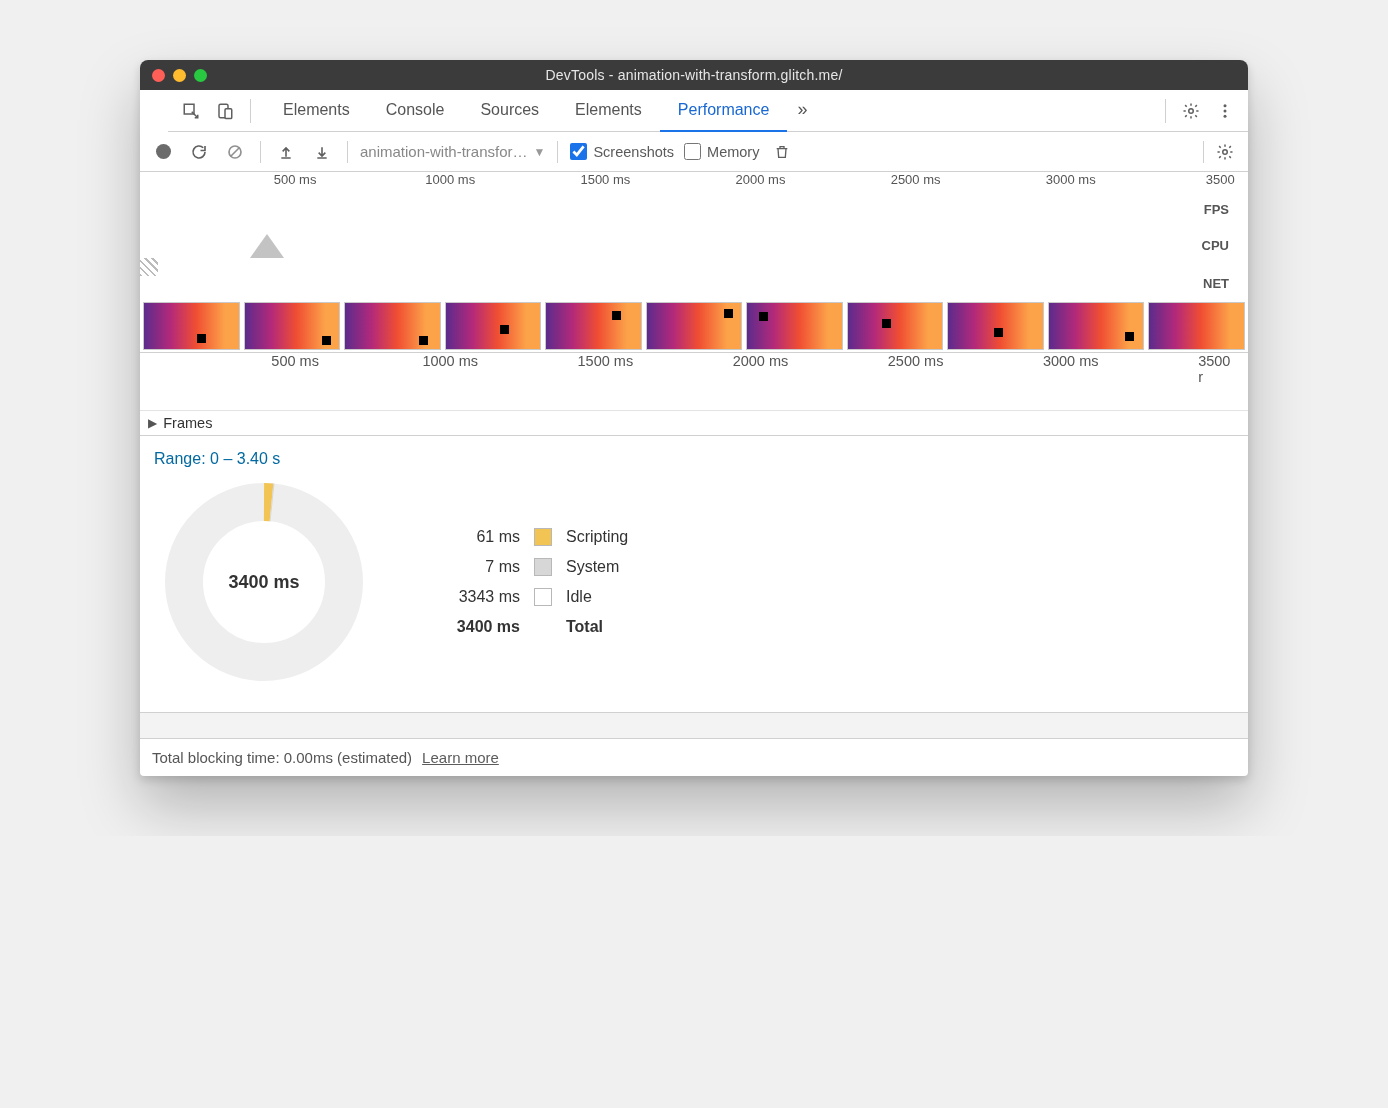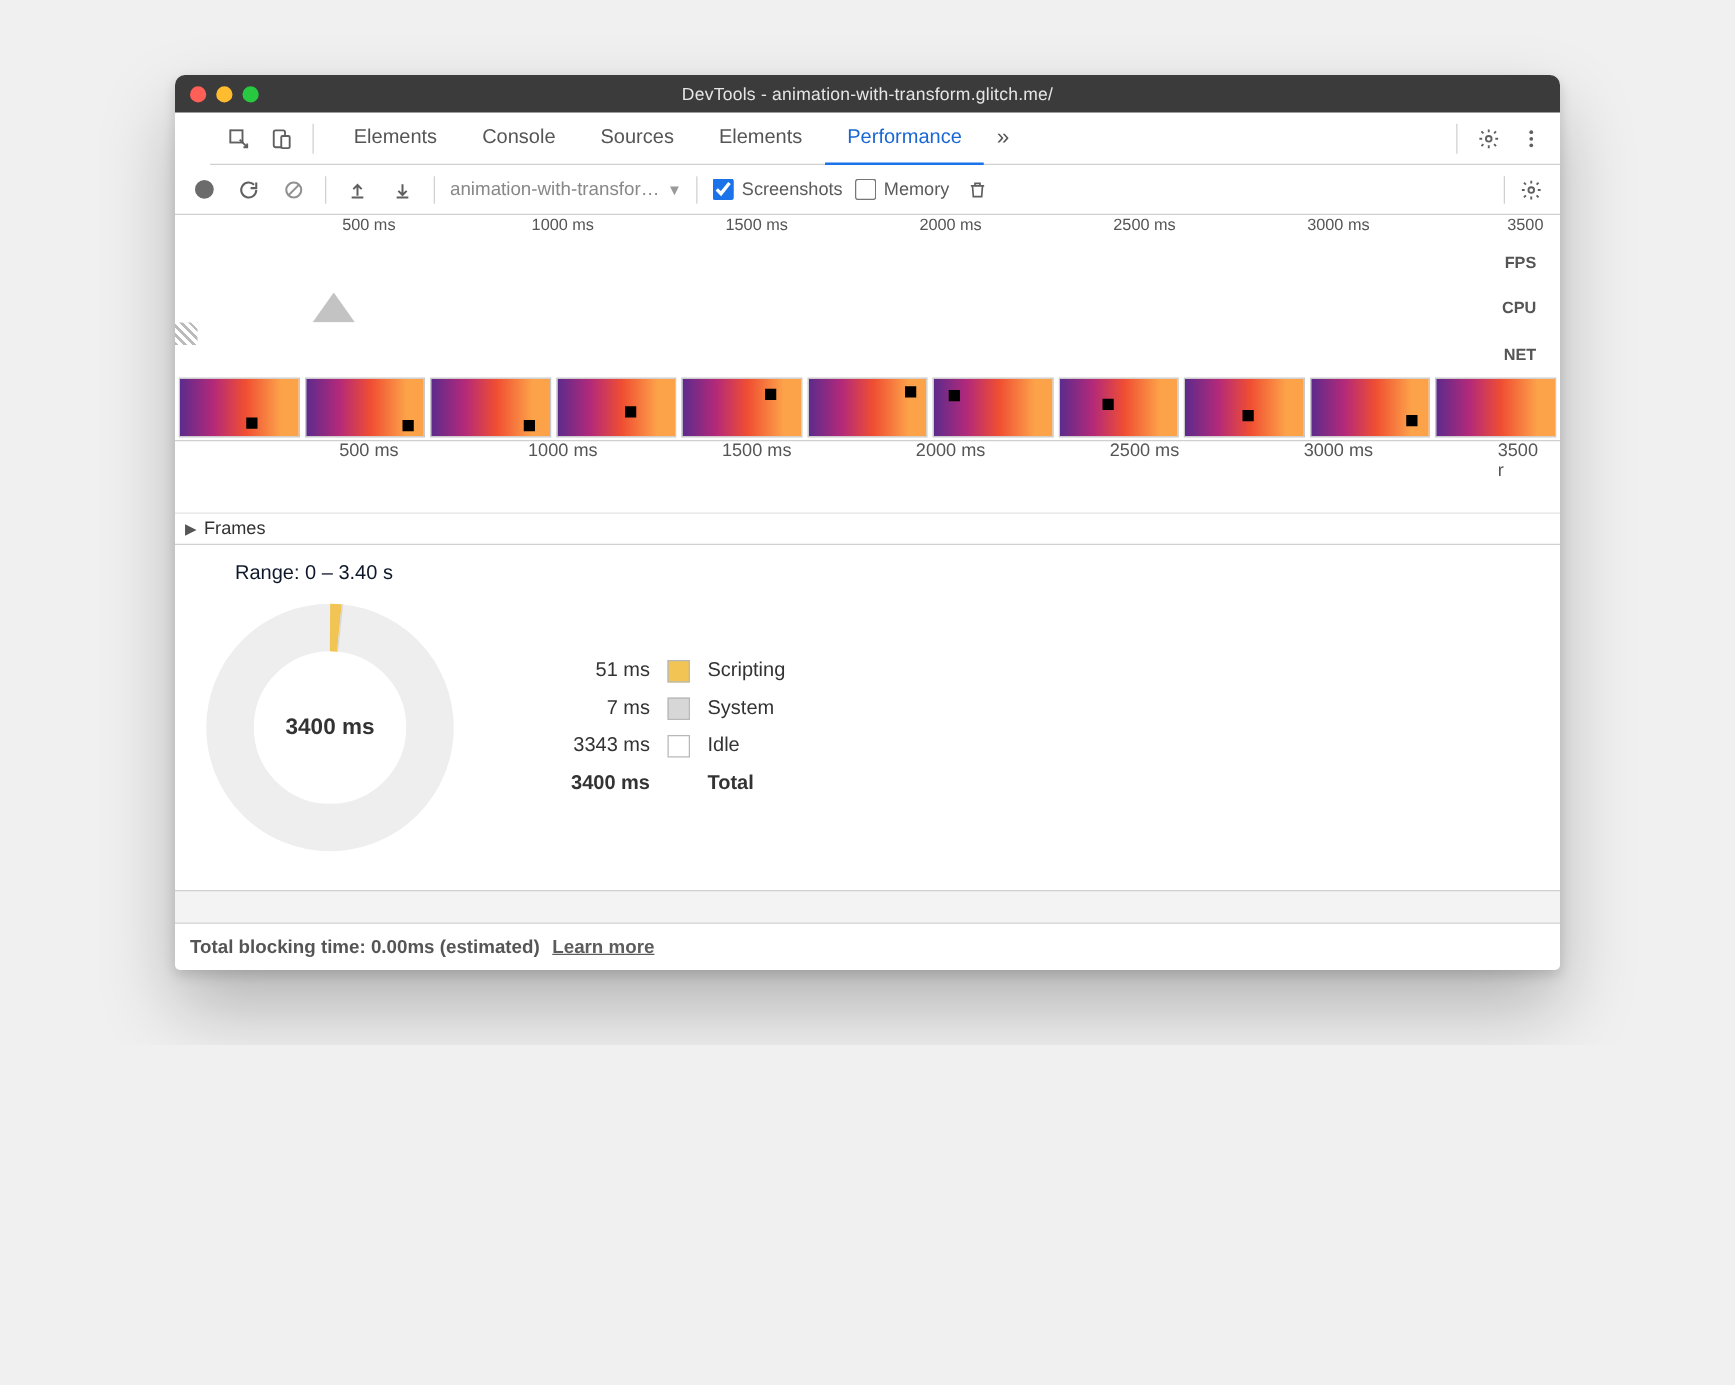--- a/index.html
+++ b/index.html
@@ -142,41 +142,41 @@
     display:flex; align-items:center; gap:6px; padding:4px 8px; font-size:14.5px; color:#333;
     border-bottom:1px solid #d0d0d0; cursor:pointer;
   }
   .frames-row .tri { font-size:12px; color:#555; }
   
   .detail-tabs { display:flex; gap:24px; padding: 8px 12px 0 12px; border-bottom:1px solid #d0d0d0; font-size:16px; }
   .detail-tab { padding-bottom:8px; color:#555; cursor:pointer; border-bottom:2px solid transparent; }
   .detail-tab.active { color:#1a73e8; border-bottom-color:#1a73e8; }
   
   .summary { padding: 14px 14px 30px; display:flex; flex-direction:column; gap: 14px; }
-  .range { font-size:16px; color:#0f172a;margin-left:34px; }
+  .range { font-size:16px; color:#0369a1; }
   .summary-body { display:flex; gap: 80px; align-items:center; padding-left:10px; }
   .donut-wrap { position:relative; width:200px; height:200px; }
   .donut-center {
     position:absolute; left:50%; top:50%; transform:translate(-50%,-50%);
     font-size:18px; font-weight:700; color:#333;
   }
   .legend { display:grid; grid-template-columns:auto auto auto; gap:12px 14px; align-items:center; font-size:16px; color:#333; }
   .legend .ms { text-align:right; min-width:76px; }
   .legend .sw { width:18px; height:18px; border:1px solid #b8b8b8; }
   .legend .bold { font-weight:700; }
   .sw-script { background:#f1c453; }
   .sw-system { background:#d7d7d7; }
   .sw-idle   { background:#ffffff; }
   
   .bottom-strip { height:26px; border-top:1px solid #d0d0d0; background:#f3f3f3; }
   .footer {
     border-top:1px solid #d0d0d0;
     padding: 10px 12px;
     font-size:15px; color:#555;
-    display:flex; align-items:center; gap:10px;font-weight:bold;
+    display:flex; align-items:center; gap:10px;
   }
   .footer a { color:#5c5c5c; text-decoration:underline; cursor:pointer; }
   svg { display:block; }
 </style>
 </head>
 <body>
 
 <div class="window">
 
   <div class="titlebar">
@@ -361,21 +361,21 @@
       <div class="donut-wrap">
         <svg width="200" height="200" viewBox="0 0 200 200">
           <circle cx="100" cy="100" r="80" fill="none" stroke="#eeeeee" stroke-width="38"></circle>
 
           <path d="M100 20 A80 80 0 0 1 107.5 20.4" fill="none" stroke="#f1c453" stroke-width="38"></path>
           <path d="M107.5 20.4 A80 80 0 0 1 108.5 20.5" fill="none" stroke="#d7d7d7" stroke-width="38"></path>
         </svg>
         <div class="donut-center">3400 ms</div>
       </div>
       <div class="legend">
-        <div class="ms">51 ms</div>
+        <div class="ms">61 ms</div>
         <div class="sw sw-script"></div>
         <div>Scripting</div>
 
         <div class="ms">7 ms</div>
         <div class="sw sw-system"></div>
         <div>System</div>
 
         <div class="ms">3343 ms</div>
         <div class="sw sw-idle"></div>
         <div>Idle</div>

